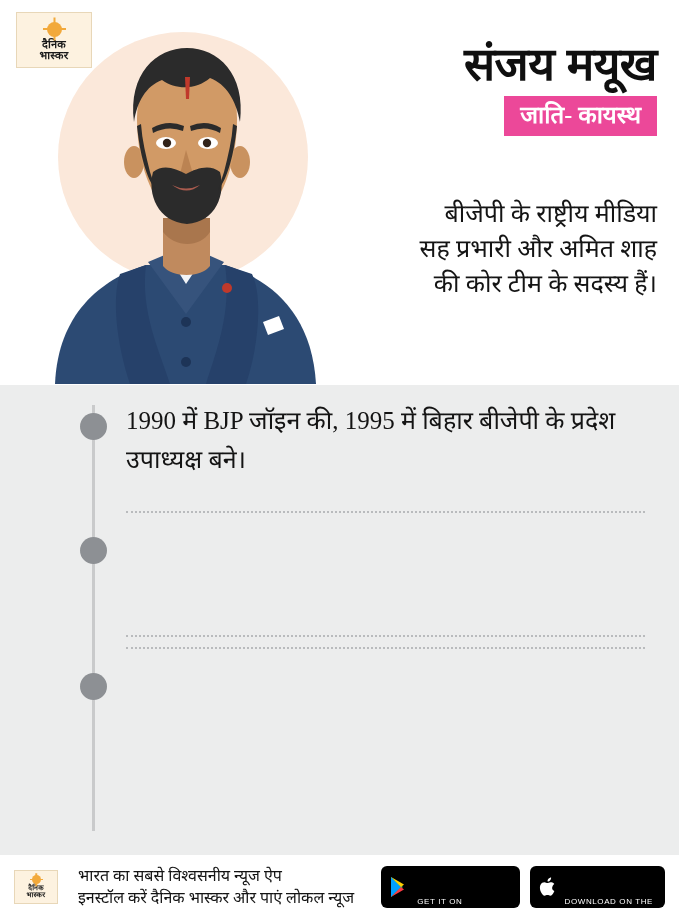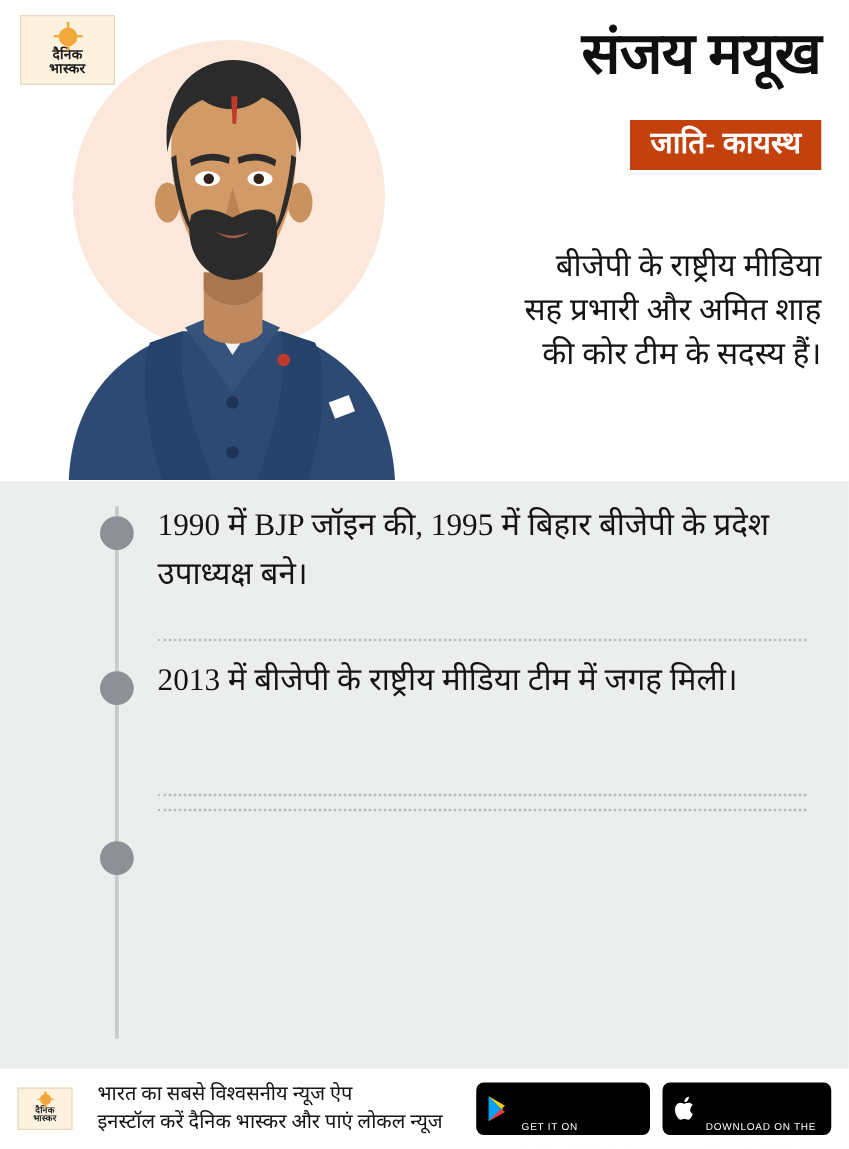--- a/index.html
+++ b/index.html
@@ -74,33 +74,33 @@
     width: 250px; height: 250px;
     border-radius: 50%;
     background: #fbe8da;
   }
   .portrait svg { position: absolute; left: 0; top: 0; }
 
   
   .name {
     position: absolute;
     right: 22px;
-    top: 17px;
-    font-family: Liberation Serif, serif;
+    top: 38px;
+    font-family: Liberation Sans, sans-serif;
     font-weight: bold;
     font-size: 46px;
     line-height: 52px;
     color: #0f0f0f;
     letter-spacing: -.5px;
   }
   .caste-badge {
     position: absolute;
     right: 22px;
     top: 96px;
-    background: #c2410c;
+    background: #ec4899;
     color: #ffffff;
     font-family: "Liberation Serif", serif;
     font-weight: bold;
     font-size: 24px;
     line-height: 28px;
     padding: 5px 16px 7px 16px;
     white-space: nowrap;
   }
   .intro {
     position: absolute;
@@ -292,21 +292,20 @@
   <div class="points">
 
     <div class="point">
       <div class="dot"></div>
       <div class="point-text">1990 में BJP जॉइन की, 1995 में बिहार बीजेपी के प्रदेश उपाध्यक्ष बने।</div>
     </div>
     <div class="divider"></div>
 
     <div class="point">
       <div class="dot"></div>
-      <div class="point-text">2013 में बीजेपी के राष्ट्रीय मीडिया टीम में जगह मिली।</div>
     </div>
     <div class="divider"></div>
 
     <div class="divider"></div>
 
     <div class="point">
       <div class="dot"></div>
     </div>
 
   </div>

